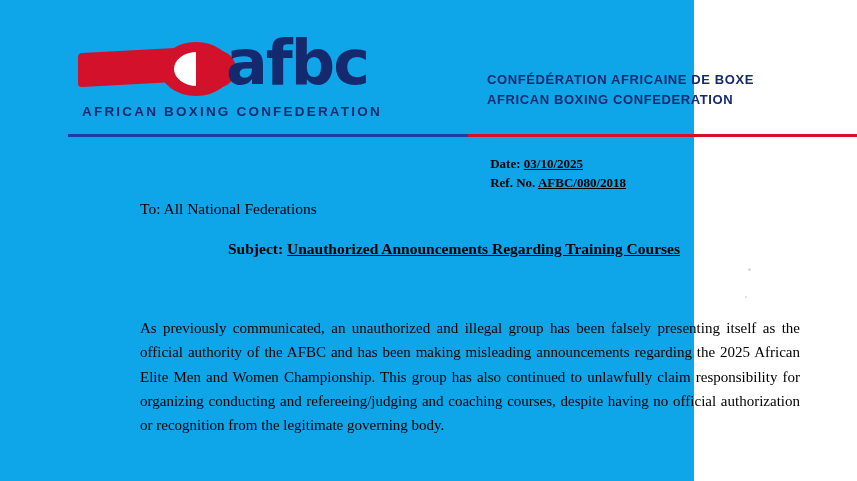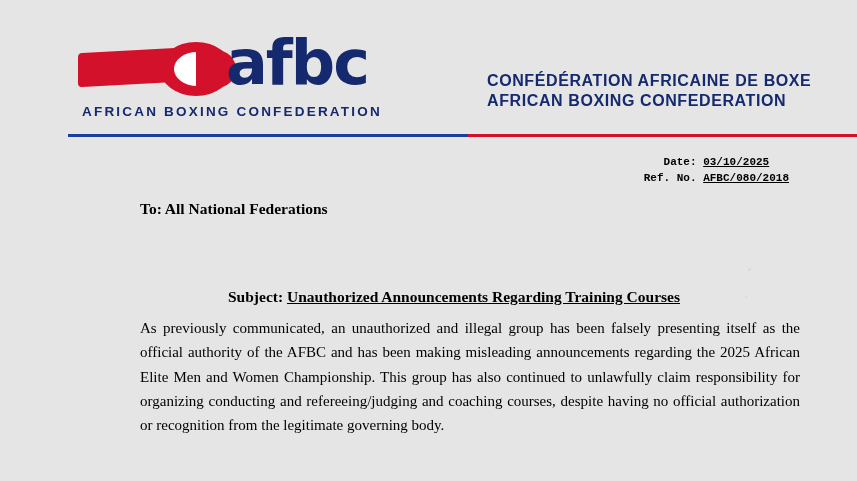--- a/index.html
+++ b/index.html
@@ -9,23 +9,23 @@
   }
   body {
     width: 857px;
     height: 481px;
     overflow: hidden;
     font-family: "Liberation Serif", serif;
     color: #000000;
   }
   .page {
     position: relative;
-    width: 857px;
+    width: 694px;
     height: 481px;
-    background: #e5e5e5;
+    background: #0ea5e9;
   }
 
   
   .header {
     position: relative;
     height: 128px;
   }
   .logo-block {
     position: absolute;
     left: 78px;
@@ -103,21 +103,21 @@
     font-weight: bold;
     letter-spacing: 2.2px;
     color: #152a6e;
   }
   .header-fr,
   .header-en {
     position: absolute;
     left: 487px;
     font-family: "Liberation Sans", sans-serif;
     font-weight: bold;
-    font-size: 16px;
+    font-size: 13px;
     letter-spacing: 0.6px;
     color: #152a6e;
     white-space: nowrap;
   }
   .header-fr { top: 72px; }
   .header-en { top: 92px; }
 
   
   .rule-wrap {
     position: absolute;
@@ -141,47 +141,45 @@
     width: 389px;
     height: 3px;
     background: #d4112a;
   }
 
   
   .meta {
     position: absolute;
     right: 68px;
     top: 155px;
-    text-align: center;
-    font-size: 11px;
+    text-align: left;
+    font-size: 13px;
     font-weight: bold;
     line-height: 1.45;
-    font-family: Liberation Mono, monospace;
   }
   .meta .line { white-space: nowrap; }
   .meta .val {
     text-decoration: underline;
   }
 
   
   .addressee {
     position: absolute;
     left: 140px;
     top: 200px;
     font-size: 15.5px;
-    font-weight: bold;
+    font-weight: normal;
   }
   .subject {
     position: absolute;
     left: 228px;
     top: 240px;
     font-size: 15.5px;
     font-weight: bold;
     white-space: nowrap;
-    margin-top: 48px;
   }
   .subject .subject-text {
     text-decoration: underline;
   }
   .salutation {
     position: absolute;
     left: 140px;
     top: 280px;
     font-size: 15.5px;
   }

